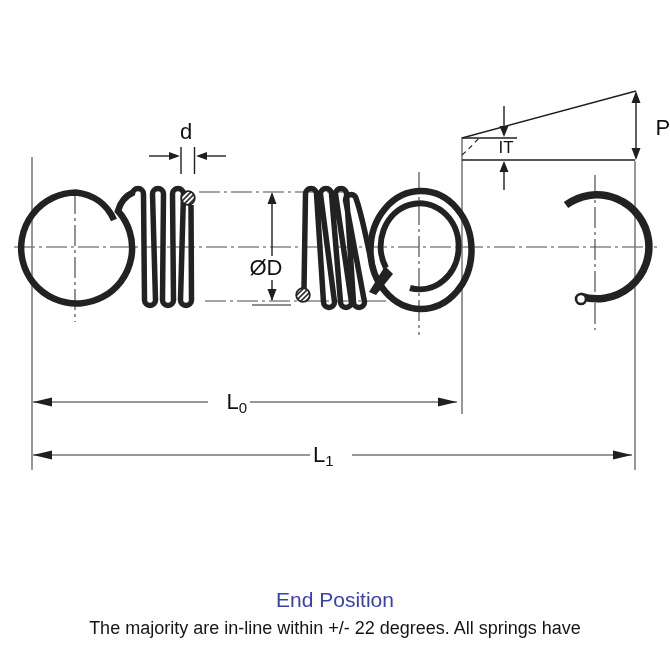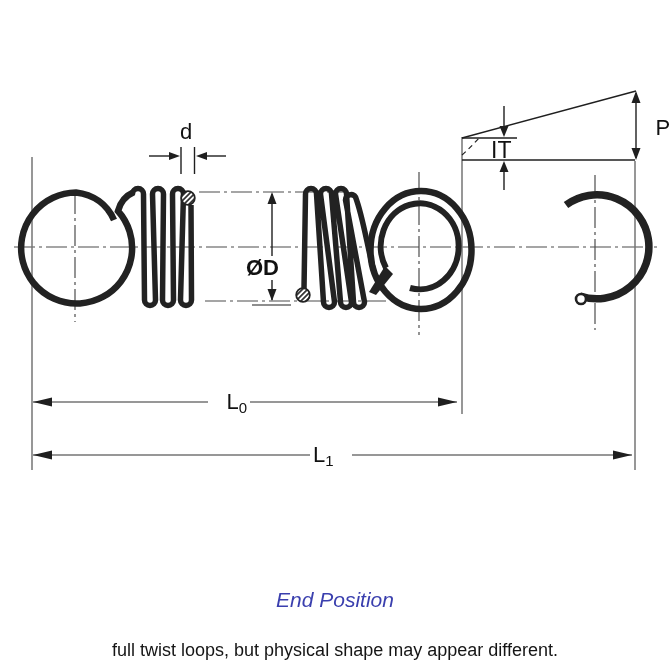--- a/index.html
+++ b/index.html
@@ -3,21 +3,21 @@
 <meta charset="utf-8">
 <style>
   html,body{margin:0;padding:0;background:#ffffff;}
   #stage{position:relative;width:670px;height:670px;background:#ffffff;overflow:hidden;
          font-family:"Liberation Sans",sans-serif;}
   #linework{position:absolute;left:0;top:0;}
   .lbl{position:absolute;color:#111;font-size:22px;line-height:1;white-space:nowrap;}
   .lbl.bgw{background:#ffffff;padding:1px 3px;}
   .sub{font-size:15px;position:relative;top:4px;letter-spacing:0;}
   #title{position:absolute;left:0;top:587px;width:670px;text-align:center;
-         color:#3a3fae;font-size:21px;line-height:1.2;font-style:italic;}
+         color:#3a3fae;font-size:21px;line-height:1.2;}
   .cap{position:absolute;left:0;width:670px;text-align:center;color:#151515;
        font-size:18px;line-height:21px;}
   #cap1{top:618px;}
   #cap2{top:640px;}
 </style>
 </head>
 <body>
 
 <div id="stage">
 
@@ -104,27 +104,27 @@
     </g>
 
     <g stroke="#222222" fill="none" stroke-linecap="butt">
       <path d="M566,205 A52 52 0 1 1 580,296" stroke-width="7.5"></path>
       <circle cx="581" cy="299" r="5" stroke-width="2.6" fill="#ffffff"></circle>
     </g>
   </svg>
 
   <div class="lbl" style="left:175px;top:121px;width:22px;text-align:center;">d</div>
 
-  <div class="lbl bgw" style="left:243px;top:256px;width:40px;text-align:left;font-weight:bold;">ØD</div>
+  <div class="lbl bgw" style="left:243px;top:256px;width:40px;text-align:center;">ØD</div>
 
-  <div class="lbl" style="left:491px;top:139px;width:30px;font-size:23px;">IT</div>
+  <div class="lbl" style="left:491px;top:139px;width:30px;text-align:center;font-size:17px;">IT</div>
 
   <div class="lbl bgw" style="left:649px;top:116px;width:30px;text-align:center;"><span>P</span><span class="sub">1</span></div>
 
   <div class="lbl bgw" style="left:208px;top:390px;width:36px;text-align:right;"><span>L</span><span class="sub">0</span></div>
 
   <div class="lbl bgw" style="left:310px;top:443px;width:36px;text-align:left;"><span>L</span><span class="sub">1</span></div>
 
   <div id="title">End Position</div>
 
-  <div class="cap" id="cap2">full twist loops, but physical shape may appear different.</div>
+  <div class="cap" id="cap1">The majority are in-line within +/- 22 degrees. All springs have</div>
 
 </div>
 
 </body></html>

